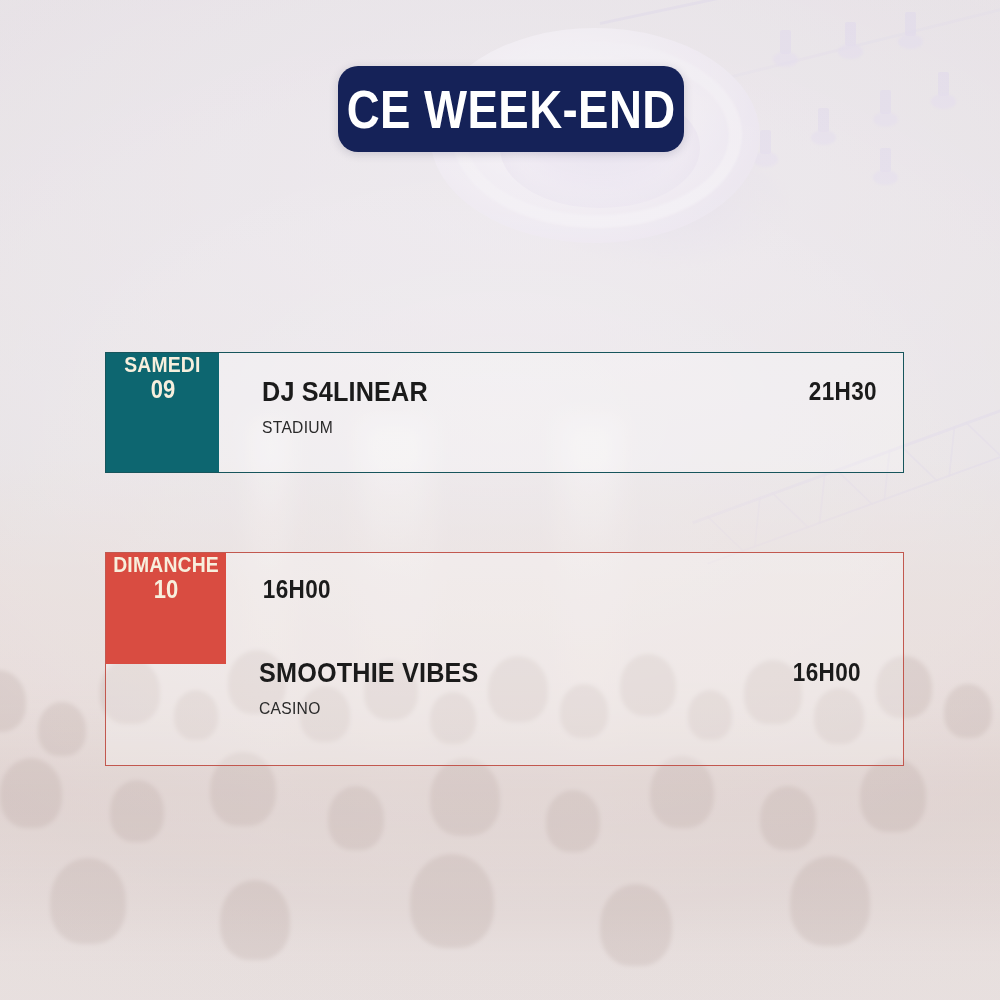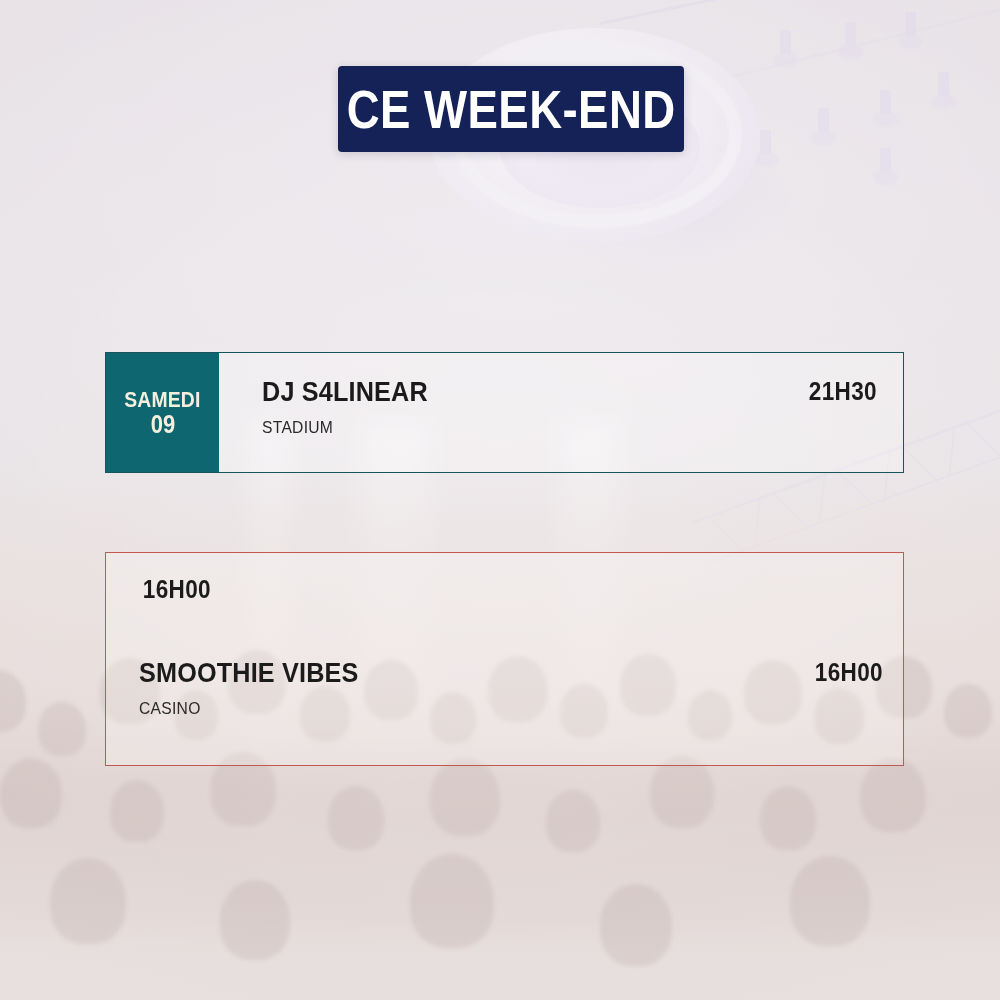--- a/index.html
+++ b/index.html
@@ -167,21 +167,21 @@
 
   
   .content{ position:relative; z-index:5; width:1000px; height:1000px; }
 
   
   .title-banner{
     position:absolute;
     left:338px; top:66px;
     width:346px; height:86px;
     background:#152258;
-    border-radius:4px;
+    border-radius:20px;
     display:flex; align-items:center; justify-content:center;
     box-shadow:0 2px 10px rgba(40,40,70,.18);
   }
   .title-banner .title-text{
     color:#ffffff;
     font-family:"Liberation Sans Narrow","Liberation Sans", sans-serif;
     font-weight:700;
     font-size:53px;
     letter-spacing:.5px;
     transform:scaleX(.86);
@@ -197,21 +197,21 @@
     background:rgba(255,255,255,.26);
     display:flex;
     align-items:stretch;
   }
   .card.saturday{ top:352px; height:121px; border:1.5px solid #17555c; }
   .card.sunday  { top:552px; height:214px; border:1.5px solid #c2584f; }
 
   .day-chip{
     flex:0 0 113px;
     display:flex; flex-direction:column;
-    align-items:center; justify-content:center;
+    align-items:center; 
     color:#f7efdd;
     font-family:"Liberation Sans Narrow","Liberation Sans", sans-serif;
     font-weight:700;
     line-height:1.06;
     text-align:center;
     align-self:flex-start;
   }
   .card.saturday .day-chip{ background:#0d6670; height:100%; }
   .card.sunday   .day-chip{ background:#d94c41; height:111px; }
 
@@ -263,21 +263,21 @@
     letter-spacing:.4px;
     transform:scaleX(.90);
     white-space:nowrap;
   }
 
   
   .card.saturday .event{ left:23px; right:22px; top:24px; }
 
   
   .card.sunday .event.ev-0{ left:13px; right:22px; top:22px; }
-  .card.sunday .event.ev-1{ left:13px; right:16px; top:105px; }
+  .card.sunday .event.ev-1{ left:13px; right:38px; top:105px; }
 </style>
 </head>
 <body>
 
 <div class="poster">
 
   <div class="bg-photo">
     <div class="bg-base"></div>
 
     <div class="truss-bar"></div>
@@ -375,20 +375,24 @@
           <div class="ev-left">
             <span class="ev-title">DJ S4LINEAR</span>
             <span class="ev-venue">STADIUM</span>
           </div>
           <span class="ev-time">21H30</span>
         </div>
       </div>
     </div>
 
     <div class="card sunday">
+      <div class="day-chip">
+        <span class="day-name">DIMANCHE</span>
+        <span class="day-num">10</span>
+      </div>
       <div class="card-body">
         <div class="event ev-0">
           <span class="ev-time">16H00</span>
         </div>
 
         <div class="event ev-1">
           <div class="ev-left">
             <span class="ev-title">SMOOTHIE VIBES</span>
             <span class="ev-venue">CASINO</span>
           </div>

